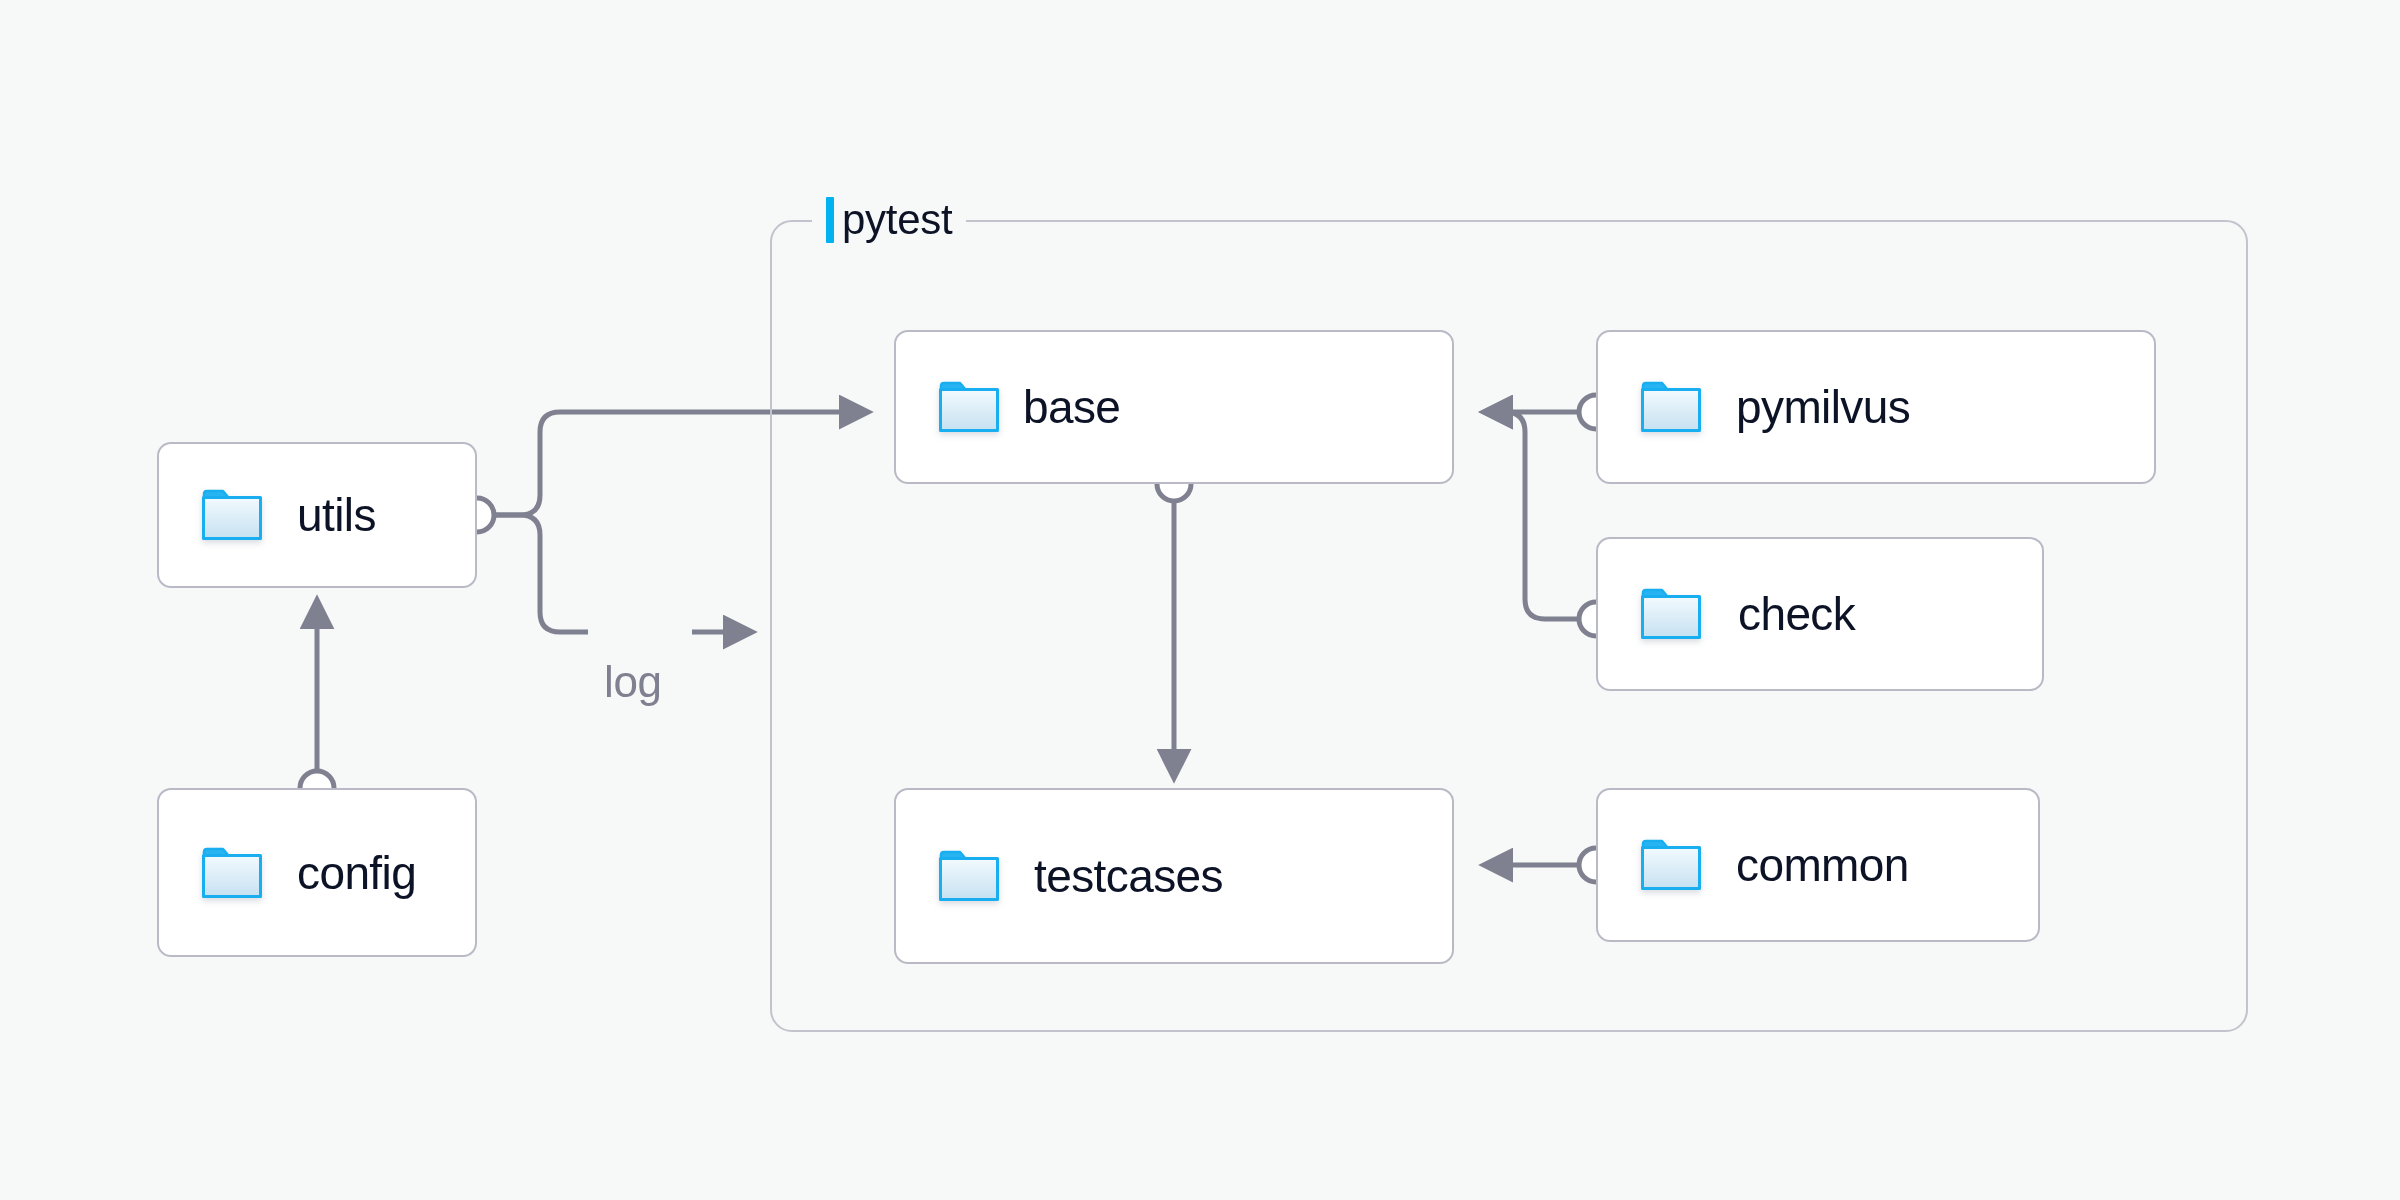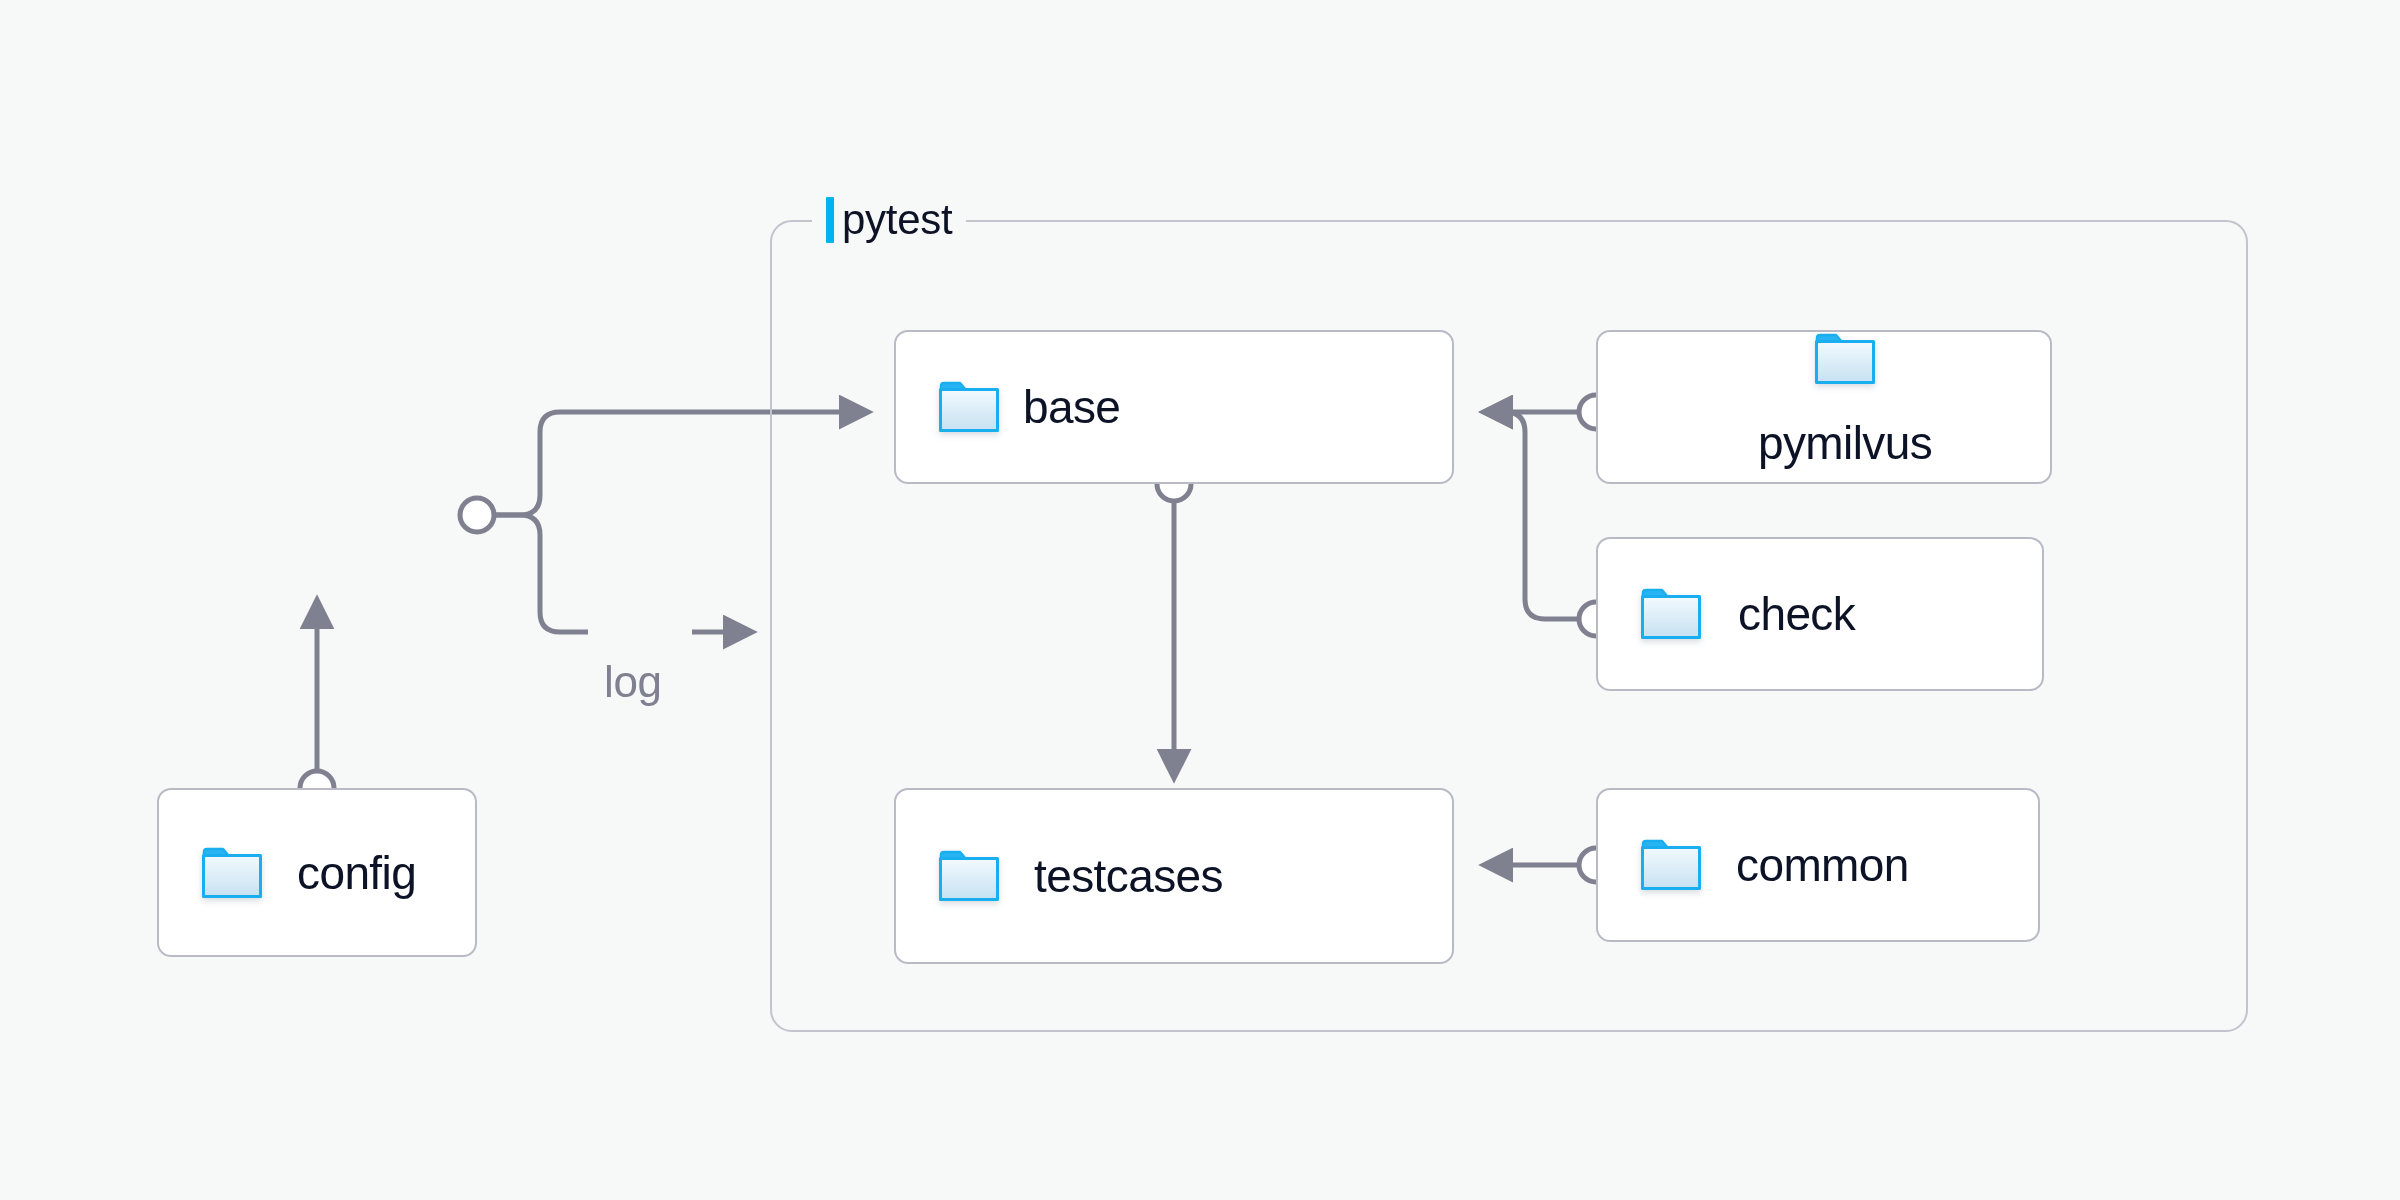--- a/index.html
+++ b/index.html
@@ -137,20 +137,27 @@
     </g>
   </svg>
 
   <div class="group-box" style="left:770px; top:220px; width:1478px; height:812px;"></div>
 
   <div class="group-label" style="left:812px; top:192px;">
     <span class="group-accent"></span>
     <span class="group-title">pytest</span>
   </div>
 
+  <div class="node" style="left:157px; top:442px; width:320px; height:146px;">
+    <svg class="folder-icon" viewBox="0 0 62 54">
+      <path d="M3 10 L3 6 Q3 3 6 3 L22 3 L27 9 L25 12 Z" fill="#28b4f2" stroke="#19aef0" stroke-width="2.5" stroke-linejoin="round"></path>
+      <path d="M2.5 9.5 L59.5 9.5 L59.5 50.5 L2.5 50.5 Z" fill="url(#folderGrad)" stroke="#19aef0" stroke-width="3" stroke-linejoin="round"></path>
+    </svg>
+    <span class="node-label">utils</span>
+  </div>
 
   <div class="node" style="left:157px; top:788px; width:320px; height:169px;">
     <svg class="folder-icon" viewBox="0 0 62 54">
       <path d="M3 10 L3 6 Q3 3 6 3 L22 3 L27 9 L25 12 Z" fill="#28b4f2" stroke="#19aef0" stroke-width="2.5" stroke-linejoin="round"></path>
       <path d="M2.5 9.5 L59.5 9.5 L59.5 50.5 L2.5 50.5 Z" fill="url(#folderGrad)" stroke="#19aef0" stroke-width="3" stroke-linejoin="round"></path>
     </svg>
     <span class="node-label">config</span>
   </div>
 
   <div class="node" style="left:894px; top:330px; width:560px; height:154px;gap:23px;">
@@ -162,21 +169,21 @@
   </div>
 
   <div class="node" style="left:894px; top:788px; width:560px; height:176px;">
     <svg class="folder-icon" viewBox="0 0 62 54">
       <path d="M3 10 L3 6 Q3 3 6 3 L22 3 L27 9 L25 12 Z" fill="#28b4f2" stroke="#19aef0" stroke-width="2.5" stroke-linejoin="round"></path>
       <path d="M2.5 9.5 L59.5 9.5 L59.5 50.5 L2.5 50.5 Z" fill="url(#folderGrad)" stroke="#19aef0" stroke-width="3" stroke-linejoin="round"></path>
     </svg>
     <span class="node-label">testcases</span>
   </div>
 
-  <div class="node" style="left:1596px; top:330px; width:456px; height:154px;flex-direction:column;">
+  <div class="node" style="left:1596px; top:330px; width:560px; height:154px;">
     <svg class="folder-icon" viewBox="0 0 62 54">
       <path d="M3 10 L3 6 Q3 3 6 3 L22 3 L27 9 L25 12 Z" fill="#28b4f2" stroke="#19aef0" stroke-width="2.5" stroke-linejoin="round"></path>
       <path d="M2.5 9.5 L59.5 9.5 L59.5 50.5 L2.5 50.5 Z" fill="url(#folderGrad)" stroke="#19aef0" stroke-width="3" stroke-linejoin="round"></path>
     </svg>
     <span class="node-label">pymilvus</span>
   </div>
 
   <div class="node" style="left:1596px; top:537px; width:448px; height:154px;gap:36px;">
     <svg class="folder-icon" viewBox="0 0 62 54">
       <path d="M3 10 L3 6 Q3 3 6 3 L22 3 L27 9 L25 12 Z" fill="#28b4f2" stroke="#19aef0" stroke-width="2.5" stroke-linejoin="round"></path>

